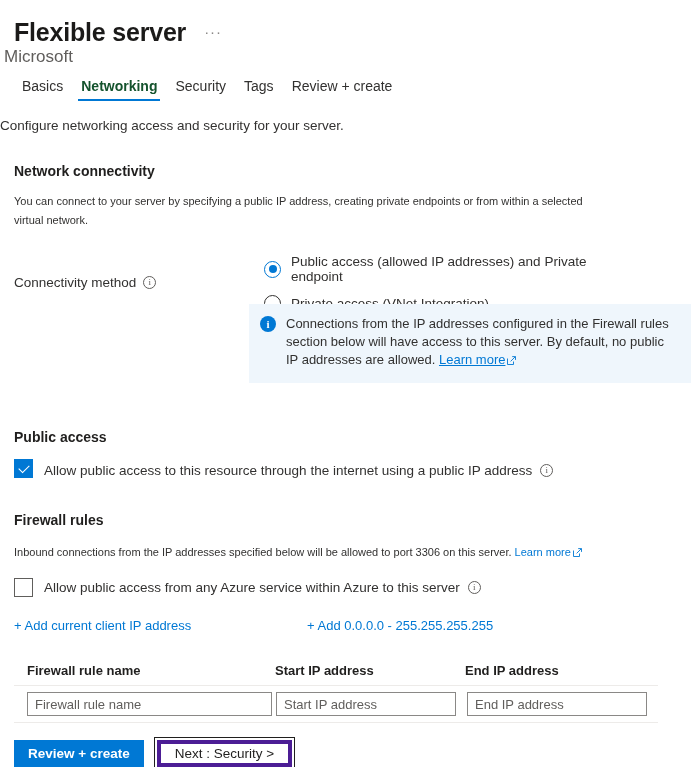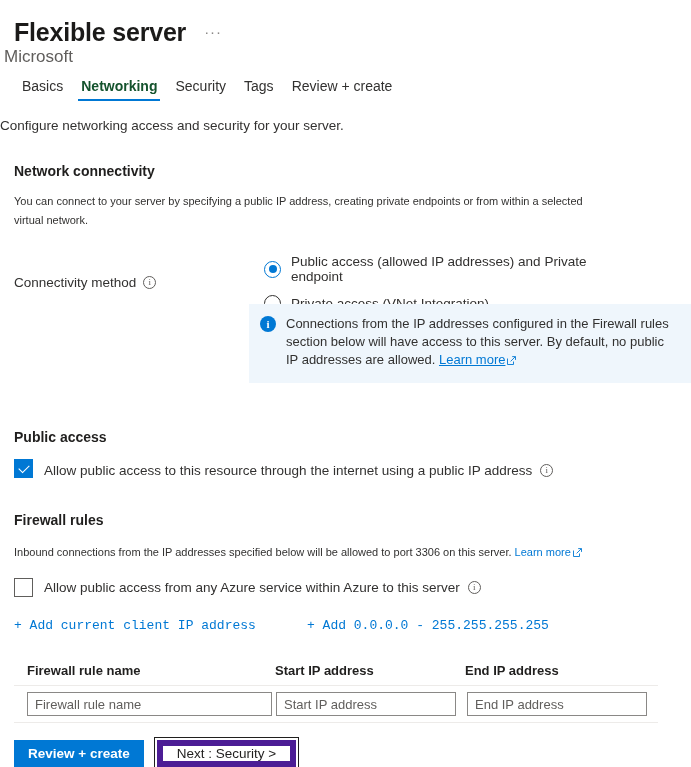--- a/index.html
+++ b/index.html
@@ -108,21 +108,21 @@
   }
   .cbox.checked { background: #0078d4; border-color: #0078d4; }
   .cbox.checked:after {
     content: ""; width: 9px; height: 5px;
     border-left: 1.6px solid #fff; border-bottom: 1.6px solid #fff;
     transform: rotate(-45deg) translate(1px, -1px);
   }
   .check-label { font-size: 13.5px; color: #323130; display: flex; align-items: center; gap: 8px; }
 
   
-  .add-links { position: relative; height: 20px; padding-left: 2px; font-family: Liberation Mono, monospace; }
+  .add-links { position: relative; height: 20px; padding-left: 2px; }
   .add-link { position: absolute; font-size: 13px; color: #0078d4; cursor: pointer; }
 
   
   .fw-table { margin-left: 14px; width: 644px; }
   .fw-head { display: flex; padding: 0 0 7px 13px; }
   .fw-head > div { font-size: 13px; font-weight: 700; color: #201f1e; }
   .col-a { width: 248px; flex: 0 0 248px; }
   .col-b { width: 190px; flex: 0 0 190px; }
   .col-c { flex: 1; }
   .fw-row {
@@ -141,21 +141,21 @@
 
   
   .footer { position: absolute; left: 14px; top: 732px; display: flex; align-items: center; gap: 13px; }
   .btn {
     font-family: "Liberation Sans", sans-serif; font-size: 13.5px;
     height: 27px; padding: 0 14px; cursor: pointer; white-space: nowrap;
   }
   .btn-primary { background: #0078d4; color: #fff; border: none; font-weight: 600; }
   .btn-default { background: #fff; color: #201f1e; border: 1px solid #201f1e; }
   .btn-focus {
-    background: #fff; color: #201f1e; border: 6px solid #4c1d95;
+    background: #fff; color: #201f1e; border: 4px solid #4c1d95;
     outline: 1px solid #201f1e; outline-offset: 2px;
   }
 </style>
 </head>
 <body>
 
 <div class="page">
 
   <div class="title-row">
     <div class="page-title">Flexible server</div>

